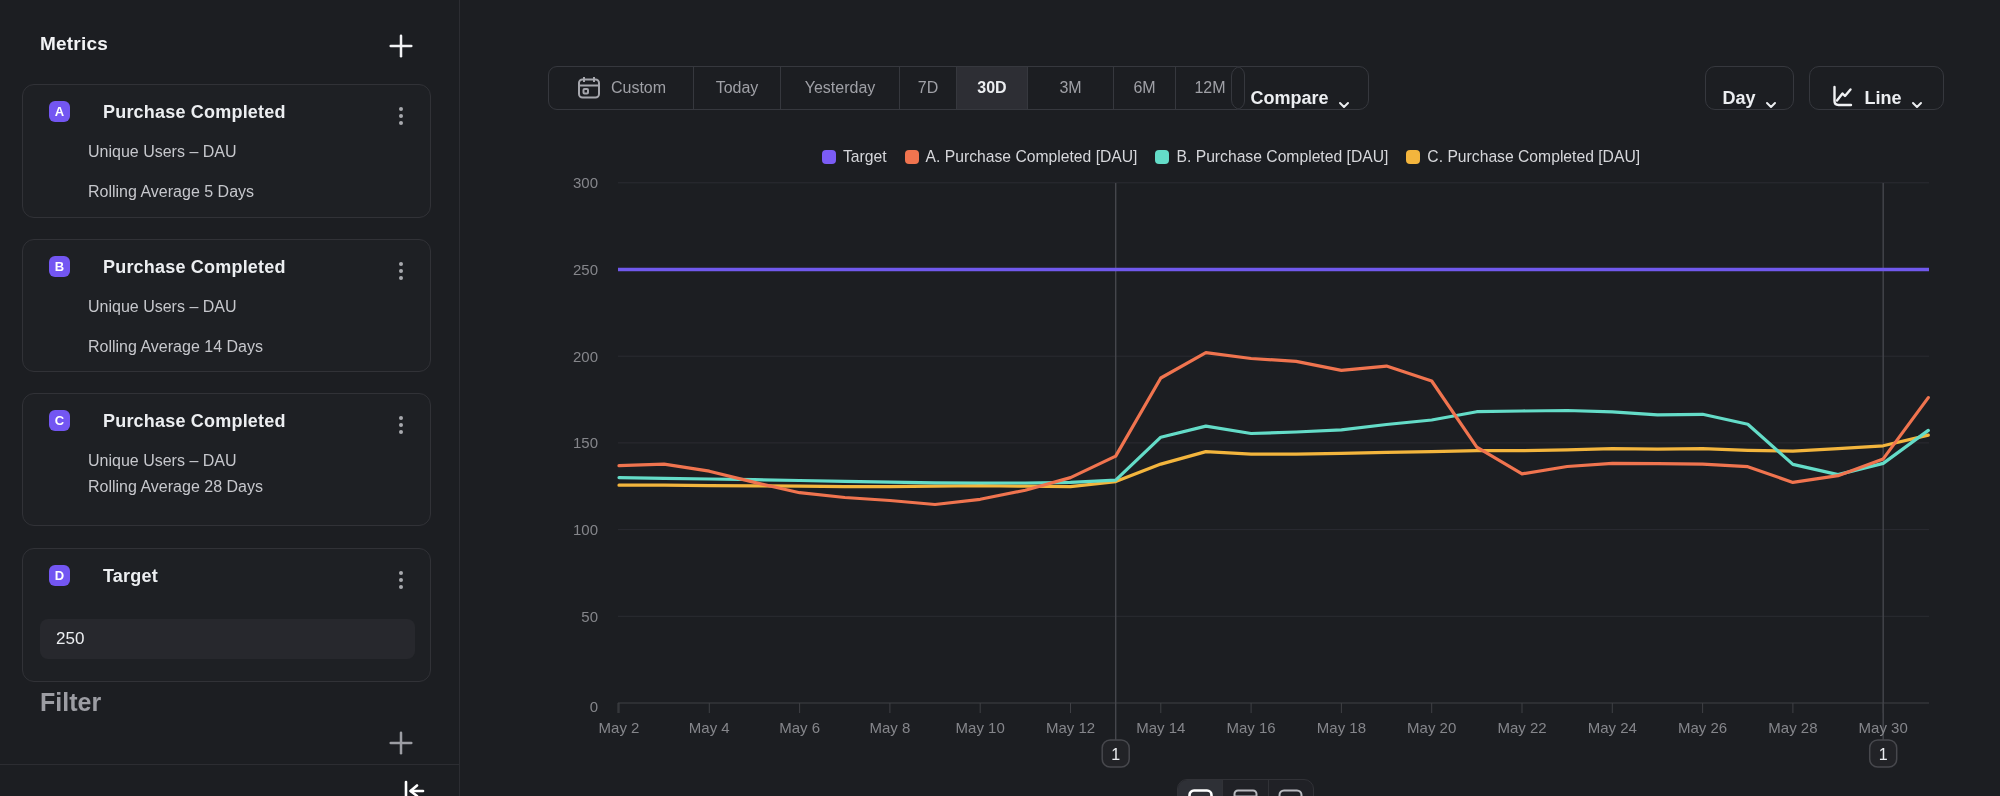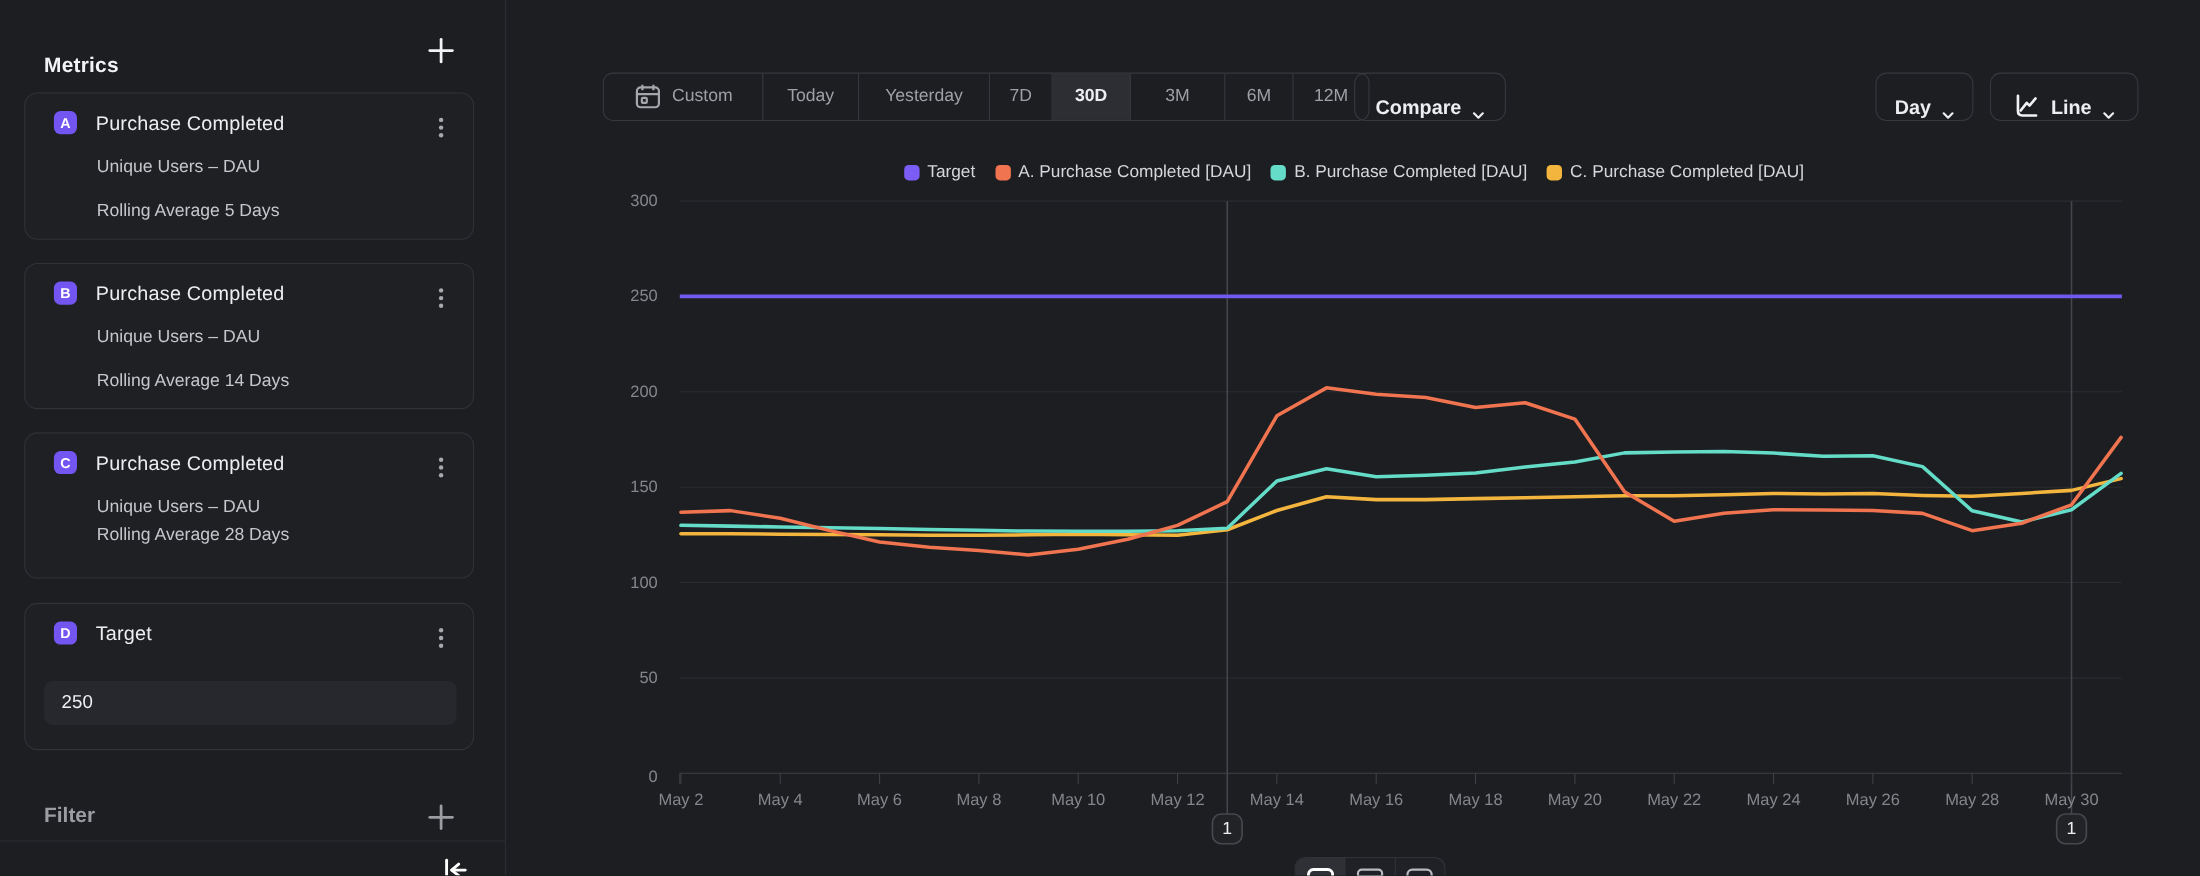--- a/index.html
+++ b/index.html
@@ -1,28 +1,28 @@
 <!DOCTYPE html>
 <html><head><meta charset="utf-8">
 <style>
 * { margin:0; padding:0; box-sizing:border-box; }
 html,body { width:2000px; height:796px; background:#1c1e22; font-family:"Liberation Sans",sans-serif; overflow:hidden; }
 .abs { position:absolute; }
 #page { position:relative; width:2000px; height:796px; background:#1c1e22; }
 #sidebar { position:absolute; left:0; top:0; width:460px; height:796px; border-right:1px solid #2c2d32; }
-.shead { position:absolute; left:40px; top:33px; font-size:19px; font-weight:700; color:#f2f3f5; letter-spacing:.2px;margin-top:16px; }
+.shead { position:absolute; left:40px; top:33px; font-size:19px; font-weight:700; color:#f2f3f5; letter-spacing:.2px; }
 .plus { position:absolute; width:24px; height:24px; }
 .card { position:absolute; left:22px; width:409px; background:#1e2024; border:1px solid #313237; border-radius:12px; }
 .cbadge { position:absolute; left:26px; top:16px; width:21px; height:21px; border-radius:6px; background:#7356f2; color:#fff; font-size:13px; font-weight:700; display:flex; align-items:center; justify-content:center; }
-.ctitle { position:absolute; left:64px; top:17px; font-size:18px; font-weight:400; color:#eceef1; letter-spacing:.2px; }
+.ctitle { position:absolute; left:80px; top:17px; font-size:18px; font-weight:700; color:#eceef1; letter-spacing:.2px; }
 .kebab { position:absolute; right:26px; top:21px; }
 .sub { position:absolute; left:65px; font-size:16px; color:#c6c7cc; }
 .tinput { position:absolute; left:17px; top:70px; width:375px; height:40px; background:#27282d; border-radius:8px; display:flex; align-items:center; }
 .tinput span { margin-left:16px; font-size:17px; color:#eceef1; }
-.filter { position:absolute; left:40px; top:731px; font-size:19px; font-weight:700; color:#9c9da3; }
+.filter { position:absolute; left:40px; top:688px; font-size:25px; font-weight:700; color:#9c9da3; }
 .sdivider { position:absolute; left:0; top:764px; width:460px; height:1px; background:#2c2d32; }
 .segctl { position:absolute; left:548px; top:66px; height:44px; display:flex; border:1px solid #36383e; border-radius:9px; overflow:hidden; }
 .seg { height:100%; display:flex; align-items:center; justify-content:center; gap:9px; font-size:16px; color:#9fa0a6; border-right:1px solid #36383e; }
 .seg:last-child { border-right:none; }
 .seg.act { background:#2d2e34; color:#eceef1; font-weight:700; }
 .btn { position:absolute; top:66px; height:44px; border:1px solid #36383e; border-radius:10px; display:flex; align-items:flex-end; justify-content:center; gap:9px; font-size:18px; font-weight:700; color:#eceef1; }
 .legend { position:absolute; left:822px; top:148px; height:18px; display:flex; align-items:center; }
 .sw { width:14px; height:14px; border-radius:4px; display:inline-block; margin-right:7px; }
 .sw.g { margin-left:18px; }
 .ltxt { font-size:15.7px; color:#d6d7db; }

